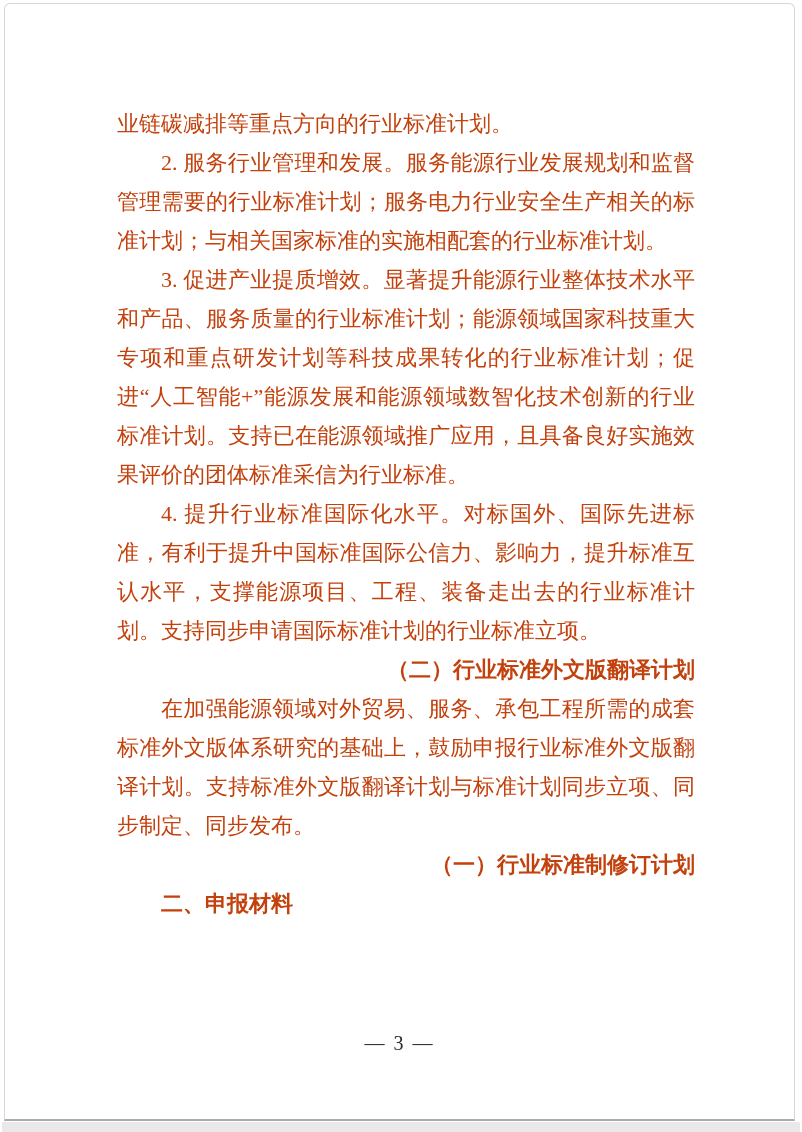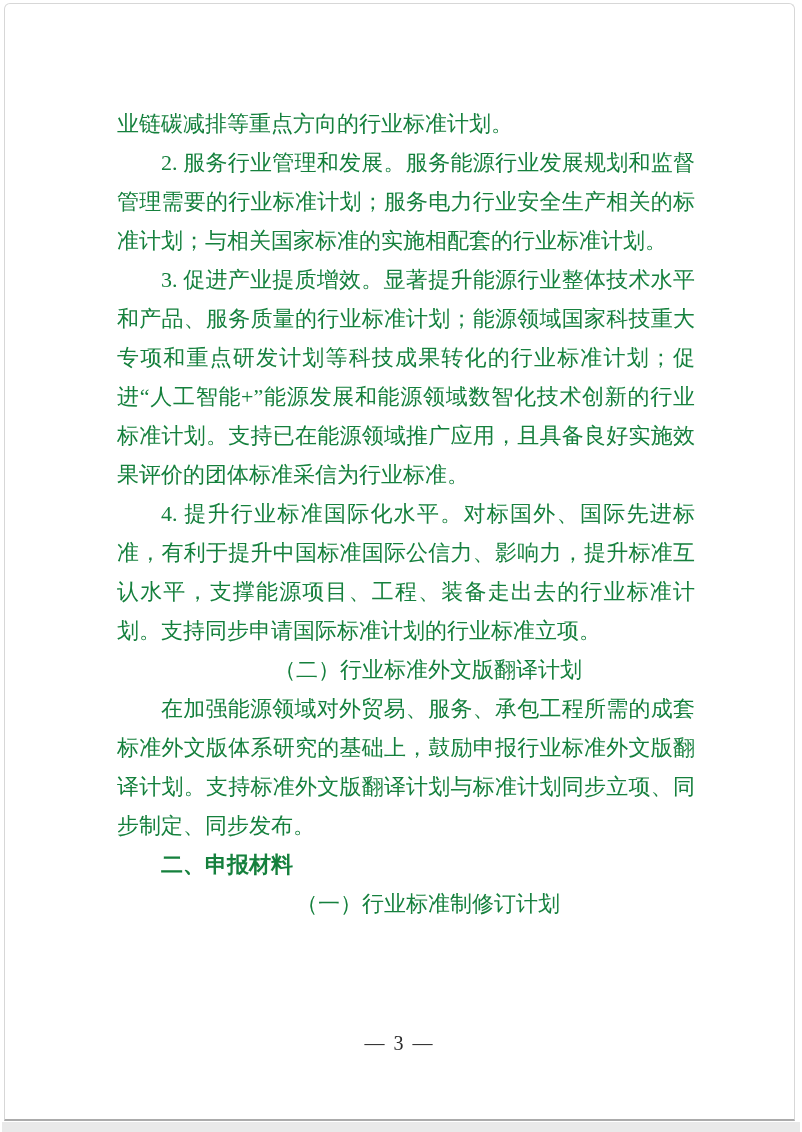--- a/index.html
+++ b/index.html
@@ -27,38 +27,38 @@
   .bottom-strip {
     position: absolute;
     left: 2px; top: 1122px;
     width: 798px; height: 10px;
     background: #e9e9e9;
   }
   .doc-body {
     position: absolute;
     left: 112px; top: 100px;
     width: 578px;
-    color: #15803d;
+    color: #c2410c;
     font-size: 22px;
     line-height: 39px;
   }
   .para {
     margin: 0;
     text-align: justify;
     text-justify: inter-character;
   }
   .para.indent { text-indent: 44px; }
   .heading-hei {
     font-weight: bold;
     font-family: "DejaVu Sans", sans-serif;
     text-align: left;
   }
   .heading-kaiti {
-    font-weight: normal;
-    text-align: center;
+    font-weight: bold;
+    text-align: right;
   }
   .page-footer {
     position: absolute;
     left: 0; top: 1028px;
     width: 100%;
     text-align: center;
     font-size: 20px;
     letter-spacing: 2px;
     color: #2a2a2a;
   }
@@ -68,21 +68,21 @@
 
 <div class="stage">
   <div class="page">
     <div class="doc-body">
         <div class="para body">业链碳减排等重点方向的行业标准计划。</div>
         <div class="para body indent">2. 服务行业管理和发展。服务能源行业发展规划和监督管理需要的行业标准计划；服务电力行业安全生产相关的标准计划；与相关国家标准的实施相配套的行业标准计划。</div>
         <div class="para body indent">3. 促进产业提质增效。显著提升能源行业整体技术水平和产品、服务质量的行业标准计划；能源领域国家科技重大专项和重点研发计划等科技成果转化的行业标准计划；促进“人工智能+”能源发展和能源领域数智化技术创新的行业标准计划。支持已在能源领域推广应用，且具备良好实施效果评价的团体标准采信为行业标准。</div>
         <div class="para body indent">4. 提升行业标准国际化水平。对标国外、国际先进标准，有利于提升中国标准国际公信力、影响力，提升标准互认水平，支撑能源项目、工程、装备走出去的行业标准计划。支持同步申请国际标准计划的行业标准立项。</div>
         <div class="para heading-kaiti indent">（二）行业标准外文版翻译计划</div>
         <div class="para body indent">在加强能源领域对外贸易、服务、承包工程所需的成套标准外文版体系研究的基础上，鼓励申报行业标准外文版翻译计划。支持标准外文版翻译计划与标准计划同步立项、同步制定、同步发布。</div>
+        <div class="para heading-kaiti indent">（一）行业标准制修订计划</div>
         <div class="para heading-hei indent">二、申报材料</div>
-        <div class="para heading-kaiti indent">（一）行业标准制修订计划</div>
       </div>
     <div class="page-footer">
       <span>— 3 —</span>
     </div>
   </div>
   <div class="bottom-strip"></div>
 </div>
 
 </body></html>

